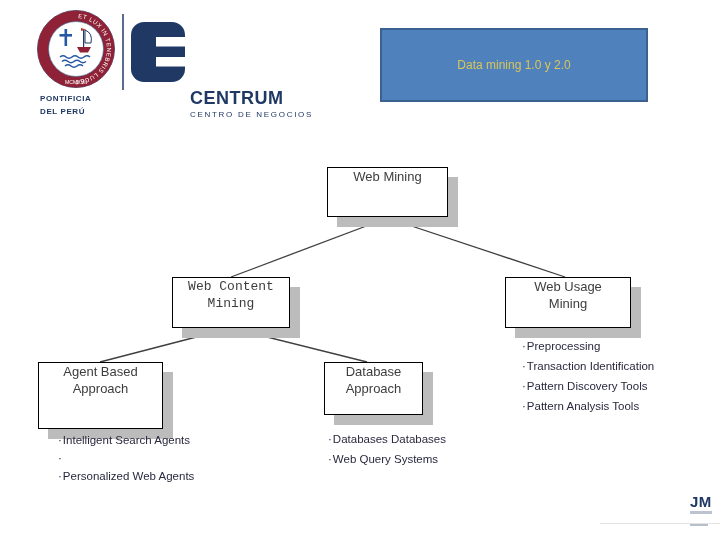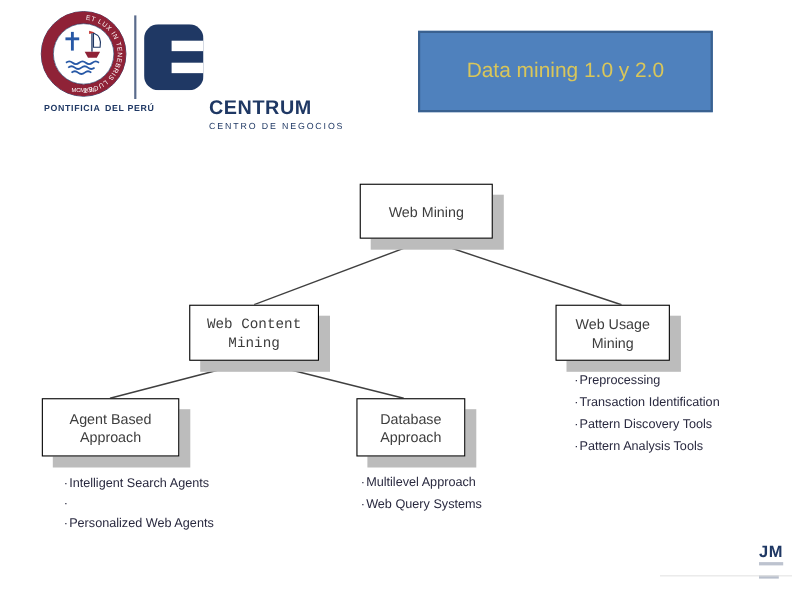--- a/index.html
+++ b/index.html
@@ -17,46 +17,46 @@
   .brand { position:absolute; left:190px; top:44px;margin-top:44px; }
   .brand-name {
     font-size:18px; font-weight:bold; color:var(--brand_navy);
     letter-spacing:0.5px; line-height:20px;
   }
   .brand-sub {
     font-size:8px; color:var(--brand_navy); letter-spacing:1.7px; margin-top:2px;
   }
   .university-line {
     position:absolute; left:40px; top:94px; width:300px; white-space:nowrap;
-    color:var(--brand_navy); display:flex; align-items:baseline; gap:4px;
+    color:var(--brand_navy); display:flex; align-items:baseline; gap:4px;flex-direction:column;
   }
   .u-small { font-size:8px; letter-spacing:0.6px; font-weight:bold; }
   .u-big   { font-size:11.5px; font-weight:bold; letter-spacing:0.4px; }
 
   
   .title-box {
     position:absolute; left:380px; top:28px; width:264px; height:70px;
     background:var(--title_bg); border:2px solid var(--title_border);
     display:flex; align-items:center; justify-content:center;
   }
-  .title-text { color:var(--title_text); font-size:19px; }
+  .title-text { color:var(--title_text); font-size:12px; }
 
   
   .node {
     position:absolute; background:#ffffff;
     border:1.5px solid var(--box_border);
     box-shadow:10px 10px 0 var(--box_shadow);
-    display:flex; align-items:center; justify-content:center;
+    display:flex; justify-content:center;
     text-align:center; font-size:13px; line-height:17px;
     color:var(--text_dark); padding:0 14px; box-sizing:border-box;
   }
   #node-root     { left:327px; top:167px; width:121px; height:50px; }
   #node-content  { left:172px; top:277px; width:118px; height:51px;font-family:Liberation Mono, monospace; }
-  #node-usage    { left:505px; top:277px; width:104px; height:51px; }
-  #node-agent    { left:38px;  top:362px; width:125px; height:53px; }
+  #node-usage    { left:505px; top:277px; width:126px; height:51px; }
+  #node-agent    { left:38px;  top:362px; width:125px; height:67px; }
   #node-database { left:324px; top:362px; width:99px; height:53px; }
 
   #svg-lines { position:absolute; left:0; top:0; width:720px; height:540px; pointer-events:none; }
   .connector { stroke:var(--line); stroke-width:1.3; }
 
   
   .blist { position:absolute; font-size:11.5px; color:var(--list_text); }
   .bitem { display:flex; line-height:18px; }
   .blt   { margin-right:1px; }
   #list-agent    { left:58px;  top:431px; line-height:18px; }
@@ -168,21 +168,21 @@
     </div>
     <div class="bitem">
       <span class="blt">·</span>
       <span>Personalized Web Agents</span>
     </div>
   </div>
 
   <div class="blist" id="list-database">
     <div class="bitem">
       <span class="blt">·</span>
-      <span>Multilevel Approach</span>
+      <span>Databases Databases</span>
     </div>
     <div class="bitem">
       <span class="blt">·</span>
       <span>Web Query Systems</span>
     </div>
   </div>
 
   <div class="blist" id="list-usage">
     <div class="bitem">
       <span class="blt">·</span>

